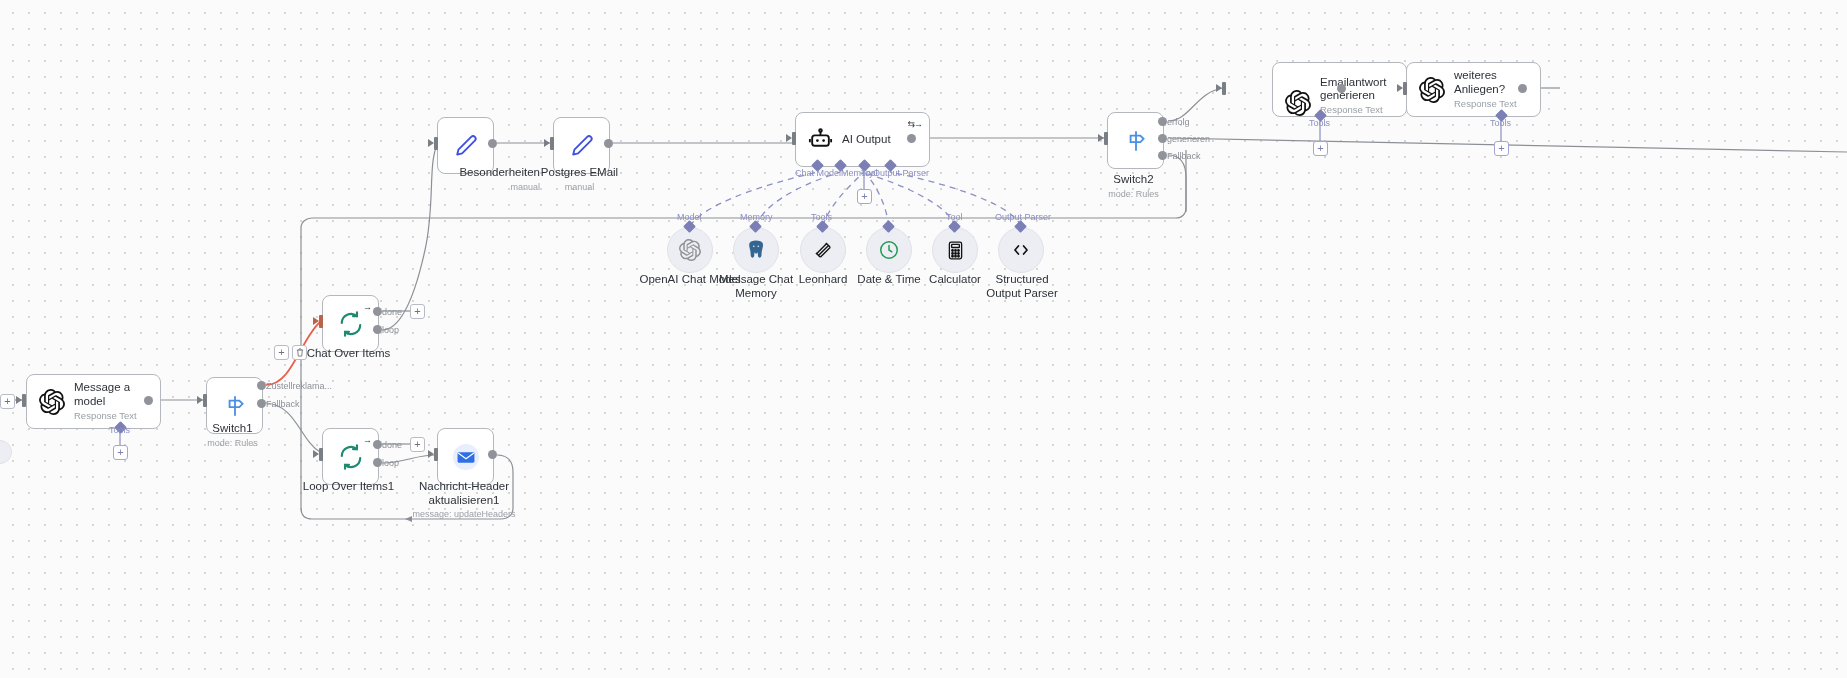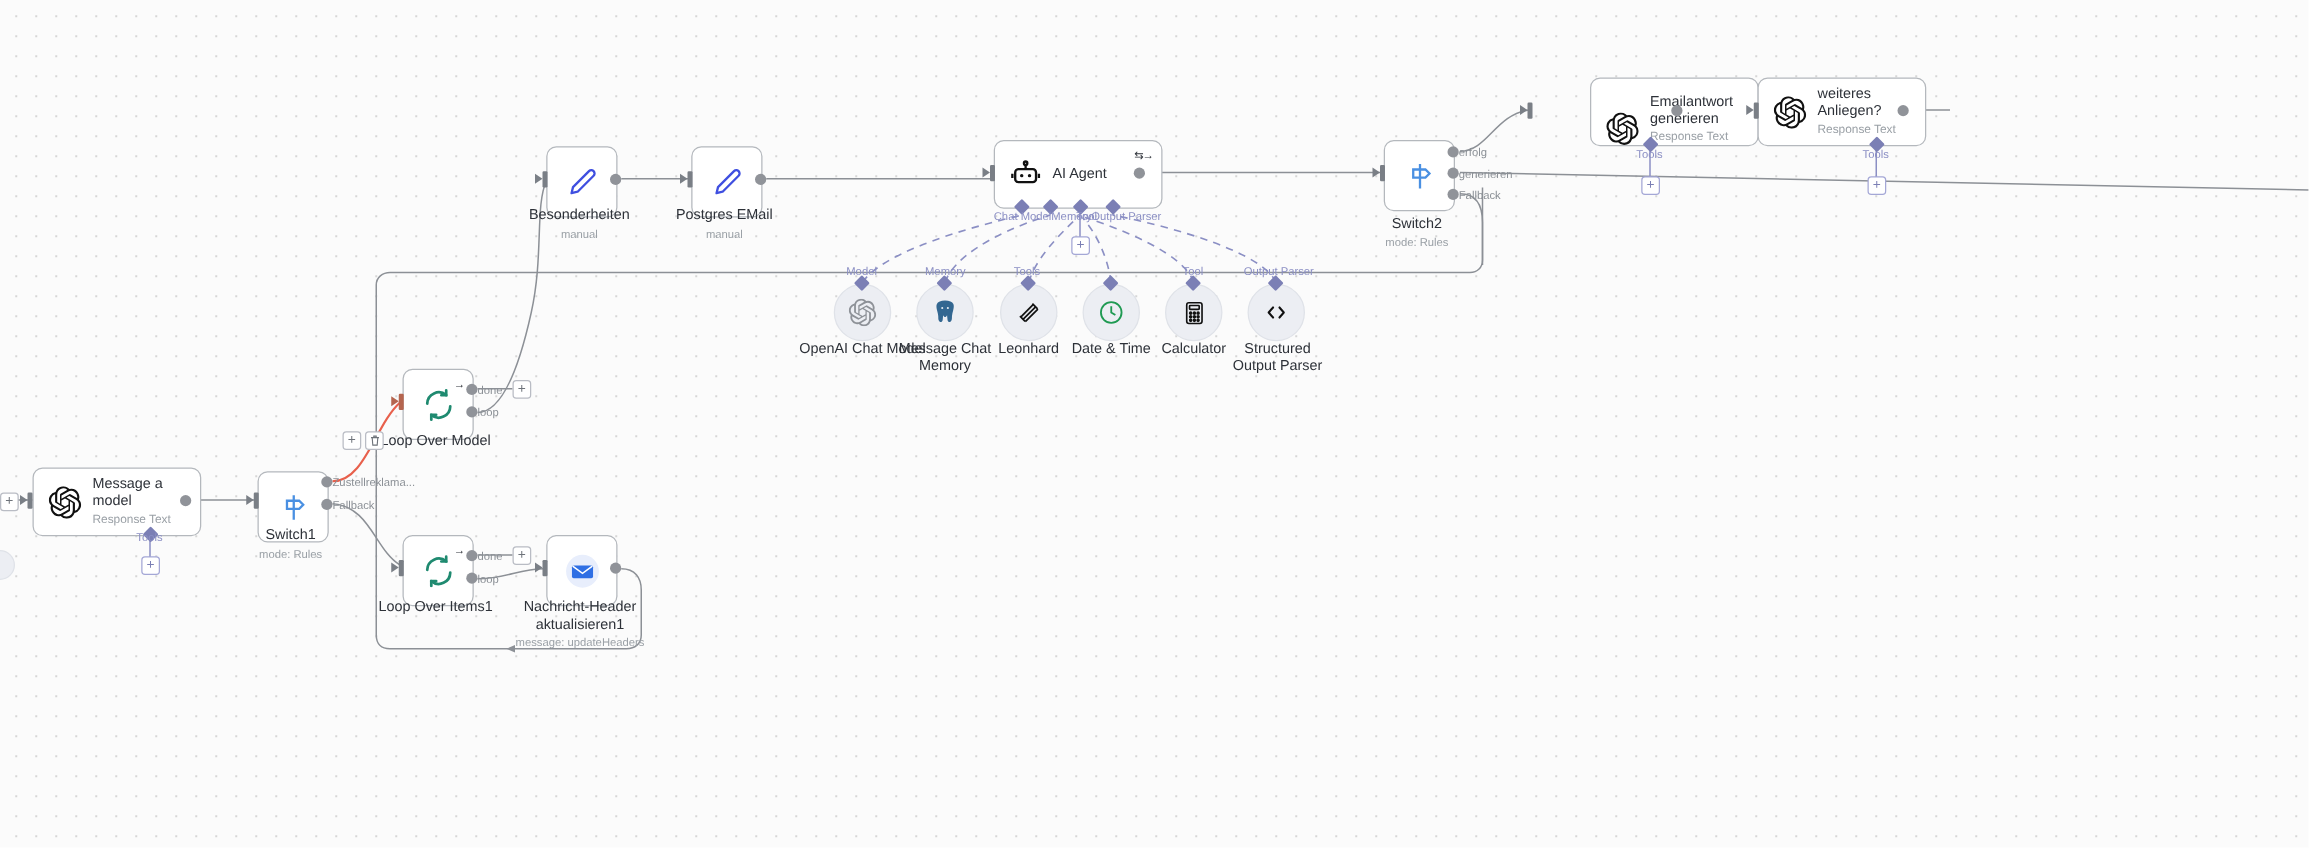--- a/index.html
+++ b/index.html
@@ -233,21 +233,21 @@
   <div class="in-arrow red" style="left:313px; top:315px;">
       <span class="tri"></span>
       <span class="bar"></span>
     </div>
   <div class="dot" style="left:373px; top:307px;"></div>
   <div class="port-label" style="left:382px; top:307px;">done</div>
   <div class="dot" style="left:373px; top:325px;"></div>
   <div class="port-label" style="left:382px; top:325px;">loop</div>
   <div class="mini-btn" style="left:410px; top:304px;">+</div>
   <div class="caption" style="left:292px; top:347px; width:113px;">
-    <div class="cap-title">Loop Over Model</div>
+    <div class="cap-title">Chat Over Items</div>
   </div>
 
   <div class="mini-btn" style="left:274px; top:345px;">+</div>
   <div class="mini-btn" style="left:292px; top:345px;">
     <svg width="8" height="9" viewBox="0 0 10 11" fill="none" stroke="#6e737a" stroke-width="1.1">
       <path d="M1 2.5h8"></path>
         <path d="M2.2 2.5 2.8 10h4.4l.6-7.5"></path>
         <path d="M3.8 2.5V1h2.4v1.5"></path>
     </svg>
   </div>
@@ -300,21 +300,21 @@
       <svg width="26" height="26" viewBox="0 0 24 24" fill="none" stroke="#3f4fe0" stroke-width="1.7" stroke-linejoin="round">
         <path d="M16.8 3.6a2.4 2.4 0 0 1 3.4 3.4L8.4 18.8l-4.5 1.1 1.1-4.5z"></path>
       </svg>
     </div>
   </div>
   <div class="in-arrow" style="left:428px; top:137px;">
       <span class="tri"></span>
       <span class="bar"></span>
     </div>
   <div class="dot" style="left:488px; top:139px;"></div>
-  <div class="caption" style="left:407px; top:166px; width:113px;">
+  <div class="caption" style="left:427px; top:166px; width:113px;text-align:right;">
     <div class="cap-title">Besonderheiten</div>
     <div class="cap-sub">manual</div>
   </div>
 
   <div class="node square" style="left:553px; top:117px;">
     <div class="node-icon">
       <svg width="26" height="26" viewBox="0 0 24 24" fill="none" stroke="#3f4fe0" stroke-width="1.7" stroke-linejoin="round">
         <path d="M16.8 3.6a2.4 2.4 0 0 1 3.4 3.4L8.4 18.8l-4.5 1.1 1.1-4.5z"></path>
       </svg>
     </div>
@@ -335,21 +335,21 @@
         <rect x="4" y="8" width="16" height="10" rx="2.5"></rect>
         <circle cx="9" cy="13" r="1.3" fill="#111" stroke="none"></circle>
         <circle cx="15" cy="13" r="1.3" fill="#111" stroke="none"></circle>
         <path d="M12 8V4.6"></path>
           <circle cx="12" cy="3.4" r="1.3"></circle>
         <path d="M1.8 11.5v3.2"></path>
           <path d="M22.2 11.5v3.2"></path>
       </svg>
     </div>
     <div class="node-text">
-      <div class="node-title-inner">AI Agent</div>
+      <div class="node-title-inner">AI Output</div>
     </div>
     <span class="ni-corner">⇆→</span>
   </div>
   <div class="in-arrow" style="left:786px; top:132px;">
       <span class="tri"></span>
       <span class="bar"></span>
     </div>
   <div class="dot" style="left:907px; top:134px;"></div>
   <div class="diamond" style="left:813px; top:161px;"></div>
   <div class="diamond" style="left:836px; top:161px;"></div>

